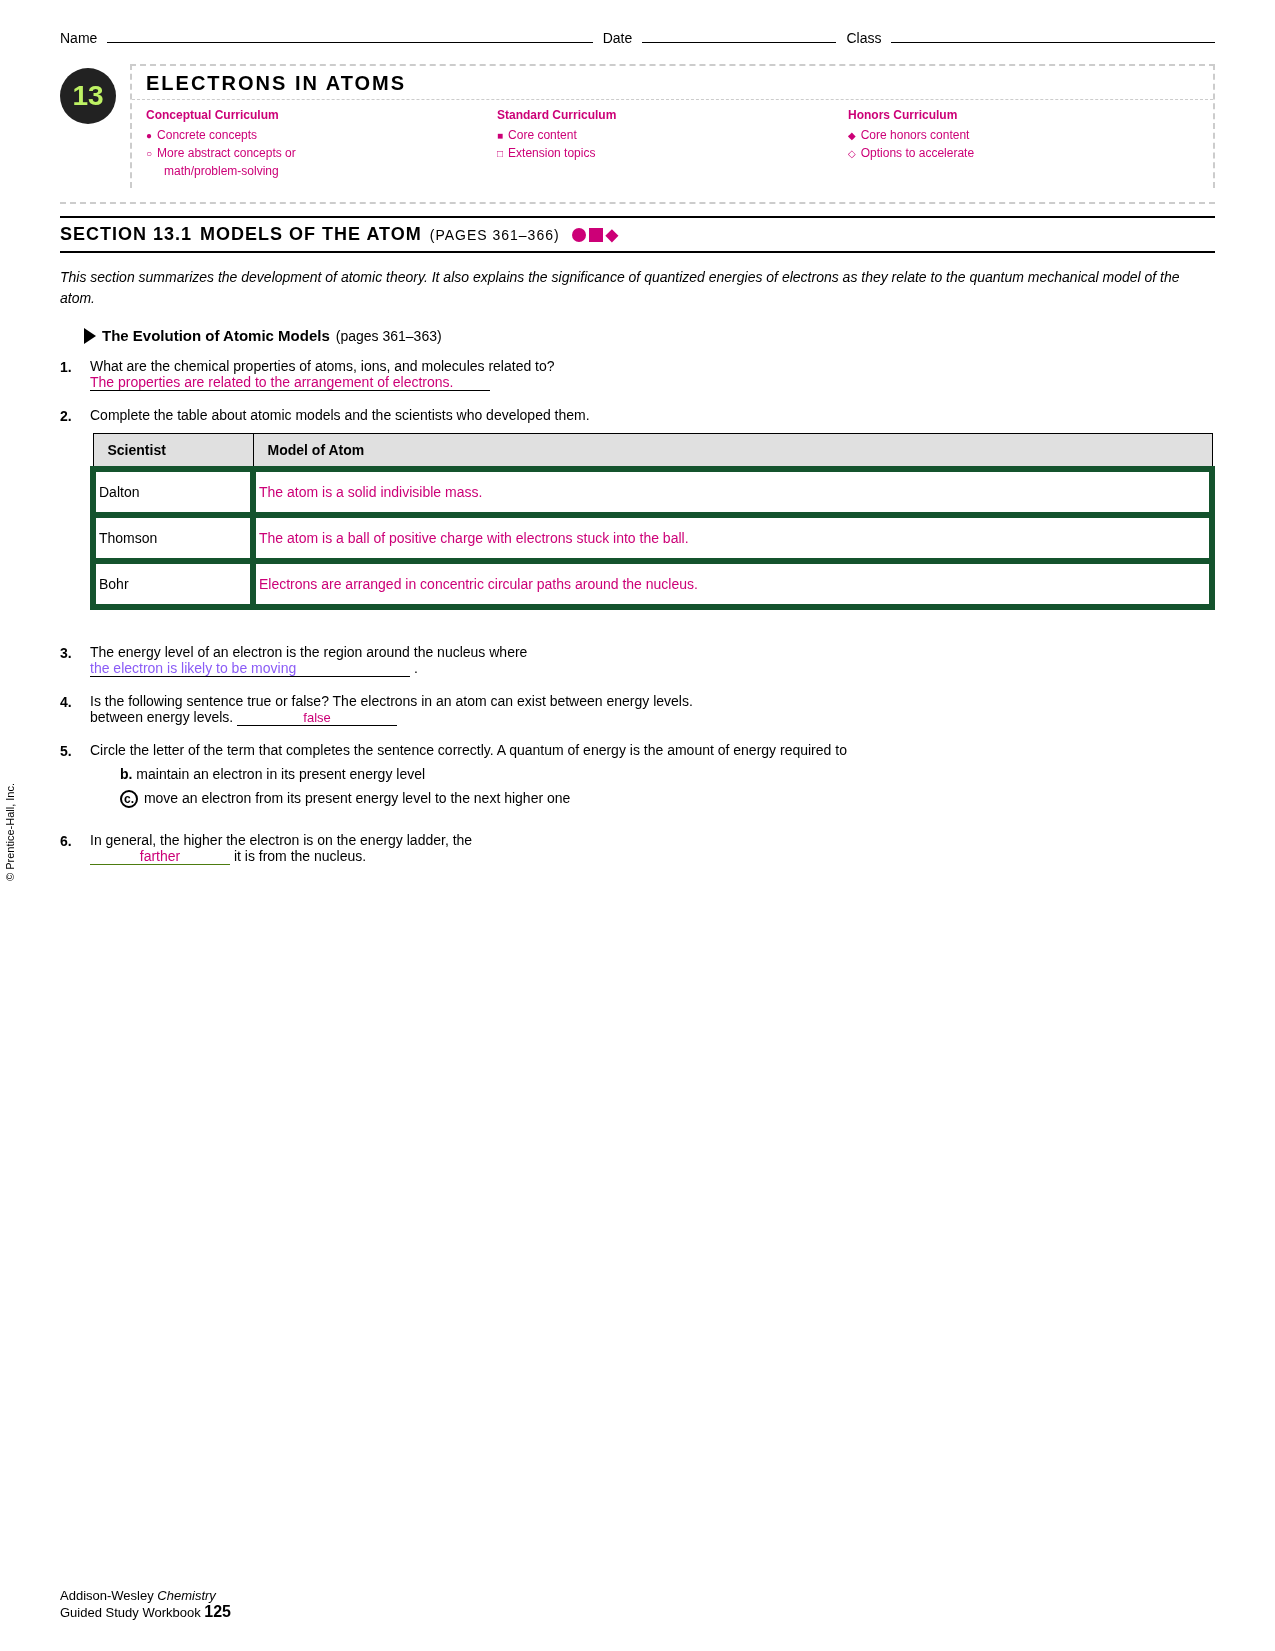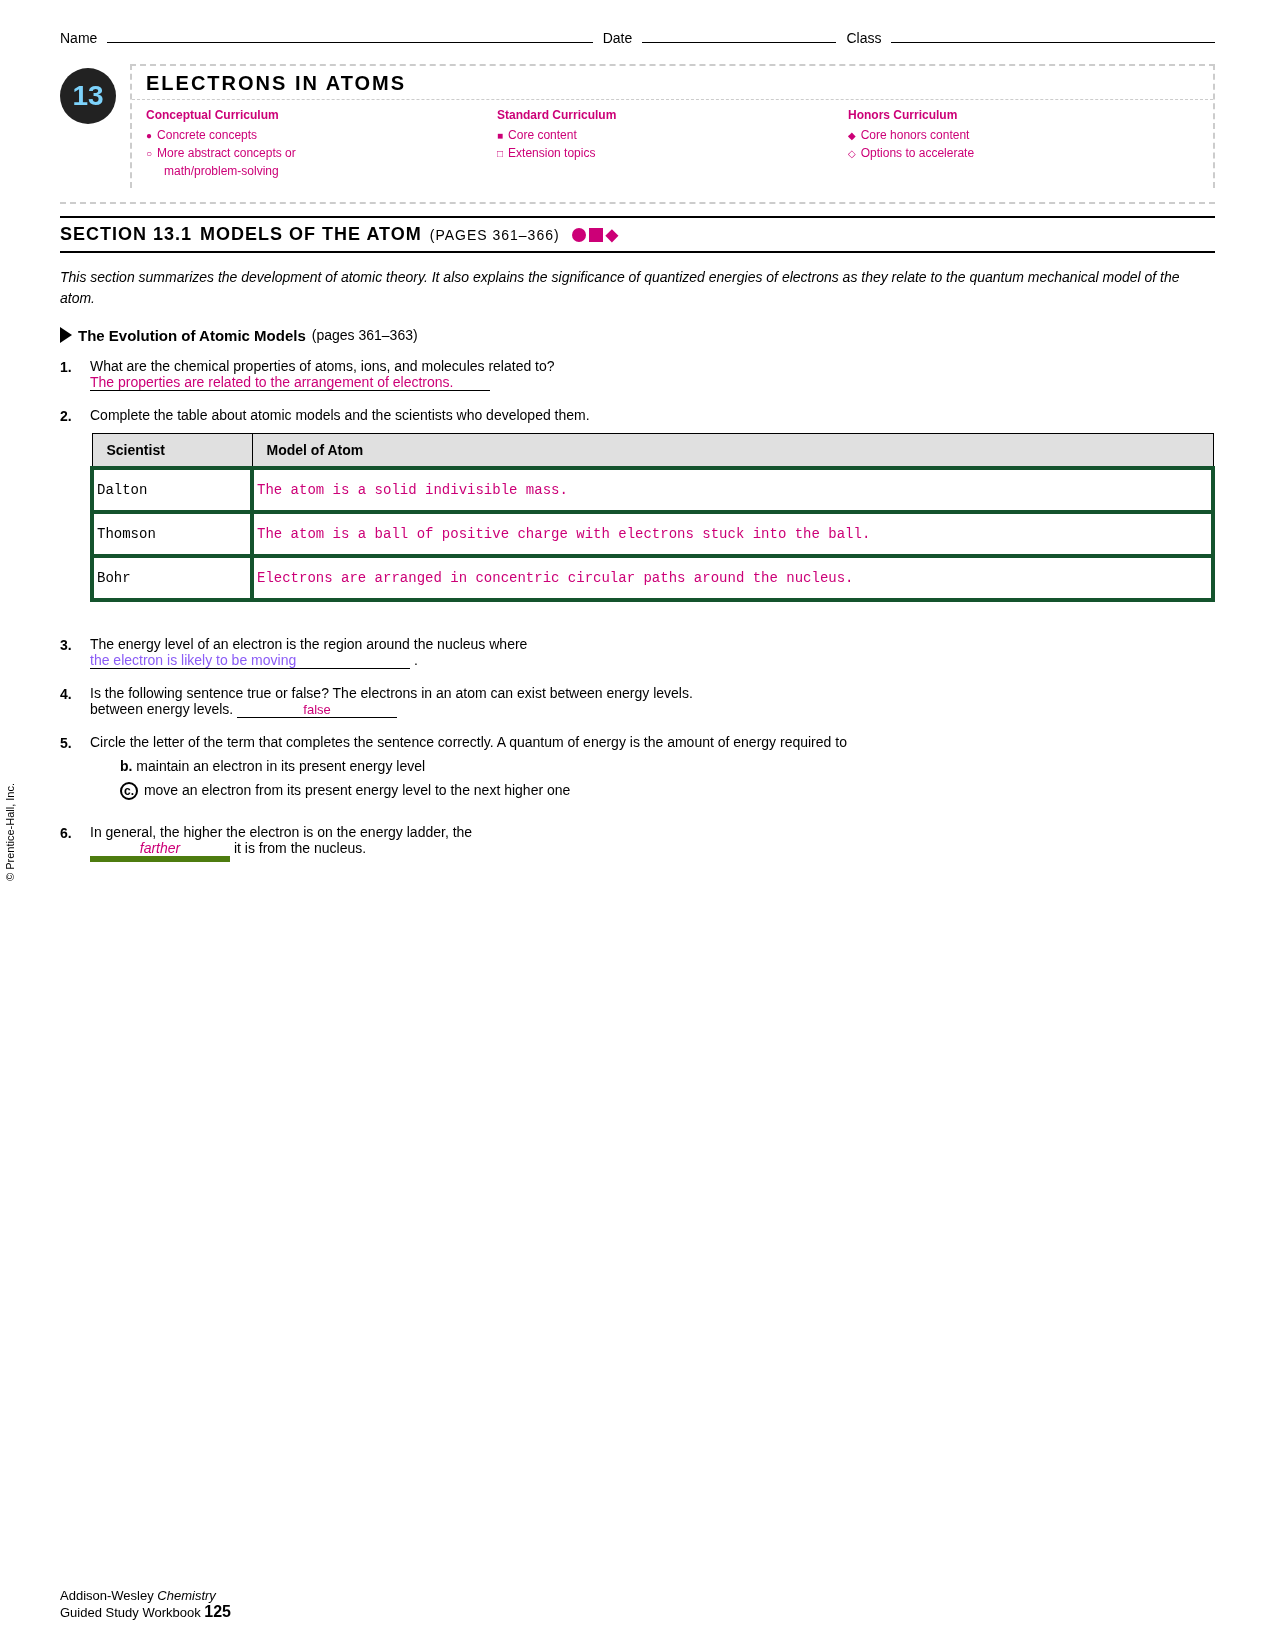--- a/index.html
+++ b/index.html
@@ -33,21 +33,21 @@
     .class-underline { flex: 2 !important; }
 
     
     .title-block {
       display: flex;
       align-items: flex-start;
       margin-bottom: 0;
     }
     .chapter-badge {
       background: #222;
-      color: #7dd3fc;
+      color: #bef264;
       font-size: 28px;
       font-weight: bold;
       width: 56px;
       height: 56px;
       border-radius: 50%;
       display: flex;
       align-items: center;
       justify-content: center;
       flex-shrink: 0;
       margin-right: 14px;
@@ -137,23 +137,24 @@
       font-size: 14px;
       margin-bottom: 18px;
       line-height: 1.5;
     }
 
     
     .subsection-title {
       font-size: 15px;
       font-weight: bold;
       display: flex;
-      align-items: flex-start;
+      align-items: flex-end;
       gap: 6px;
       margin-bottom: 14px;
+      margin-left: 24px;
     }
     .triangle-right {
       width: 0; height: 0;
       border-top: 8px solid transparent;
       border-bottom: 8px solid transparent;
       border-left: 12px solid #000;
       display: inline-block;
     }
     .answer-line {
       color: #cc0077;
@@ -179,25 +180,24 @@
     }
     .atom-table th {
       background: #e0e0e0;
       font-weight: bold;
       font-size: 14px;
       padding: 8px 14px;
       border: 1px solid #000;
       text-align: left;
     }
     .atom-table td {
-      border: 4px solid #14532d;
+      border: 6px solid #14532d;
       padding: 12px 3px;
       font-size: 14px;
       vertical-align: top;
-      font-family: Liberation Mono, monospace;
     }
     .atom-table td.scientist {
       font-weight: normal;
       width: 160px;
     }
     .atom-table td.model-answer {
       color: #cc0077;
       margin-left: 28px;
     }
     .q3-answer {
@@ -223,25 +223,24 @@
       border: 2px solid #000;
       border-radius: 50%;
       font-weight: bold;
       font-size: 13px;
       margin-right: 2px;
     }
 
     
     .q6-answer {
       color: #cc0077;
-      border-bottom: 6px solid #4d7c0f;
+      border-bottom: 1px solid #4d7c0f;
       display: inline-block;
       min-width: 140px;
       text-align: center;
-      font-style: italic;
     }
 
     
     .footer {
       position: absolute;
       bottom: 30px;
       left: 60px;
       right: 60px;
       display: flex;
       justify-content: space-between;

